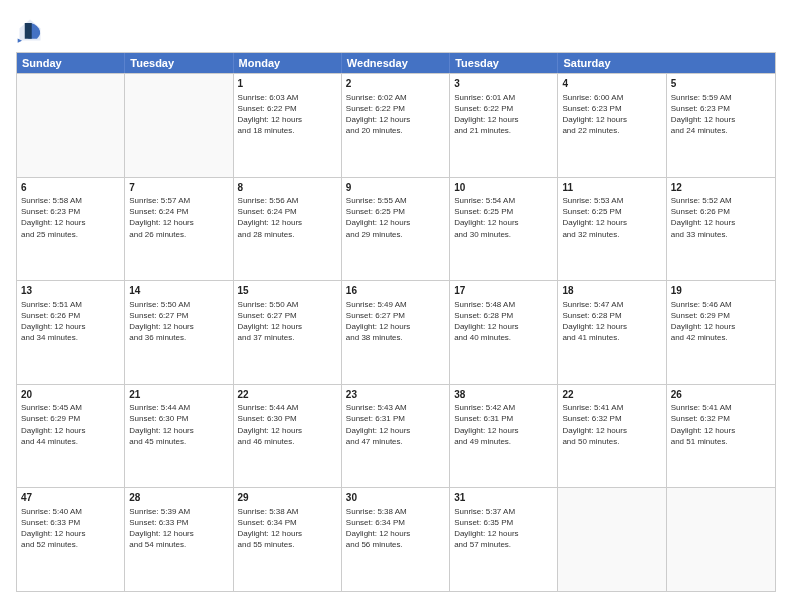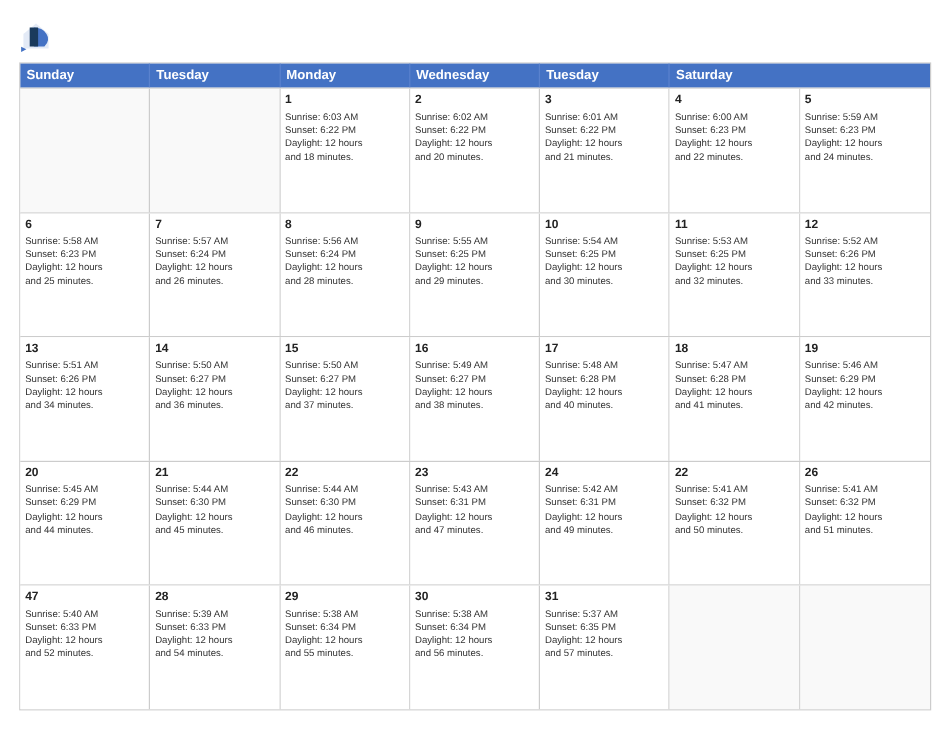--- a/index.html
+++ b/index.html
@@ -236,21 +236,21 @@
           </div>
           <div class="cal-cell">
             <span class="day-num">22</span>
             <div class="cal-cell-text">Sunrise: 5:44 AM<br>Sunset: 6:30 PM<br>Daylight: 12 hours<br>and 46 minutes.</div>
           </div>
           <div class="cal-cell">
             <span class="day-num">23</span>
             <div class="cal-cell-text">Sunrise: 5:43 AM<br>Sunset: 6:31 PM<br>Daylight: 12 hours<br>and 47 minutes.</div>
           </div>
           <div class="cal-cell">
-            <span class="day-num">24</span>
+            <span class="day-num">38</span>
             <div class="cal-cell-text">Sunrise: 5:42 AM<br>Sunset: 6:31 PM<br>Daylight: 12 hours<br>and 49 minutes.</div>
           </div>
           <div class="cal-cell">
             <span class="day-num">22</span>
             <div class="cal-cell-text">Sunrise: 5:41 AM<br>Sunset: 6:32 PM<br>Daylight: 12 hours<br>and 50 minutes.</div>
           </div>
           <div class="cal-cell">
             <span class="day-num">26</span>
             <div class="cal-cell-text">Sunrise: 5:41 AM<br>Sunset: 6:32 PM<br>Daylight: 12 hours<br>and 51 minutes.</div>
           </div>

